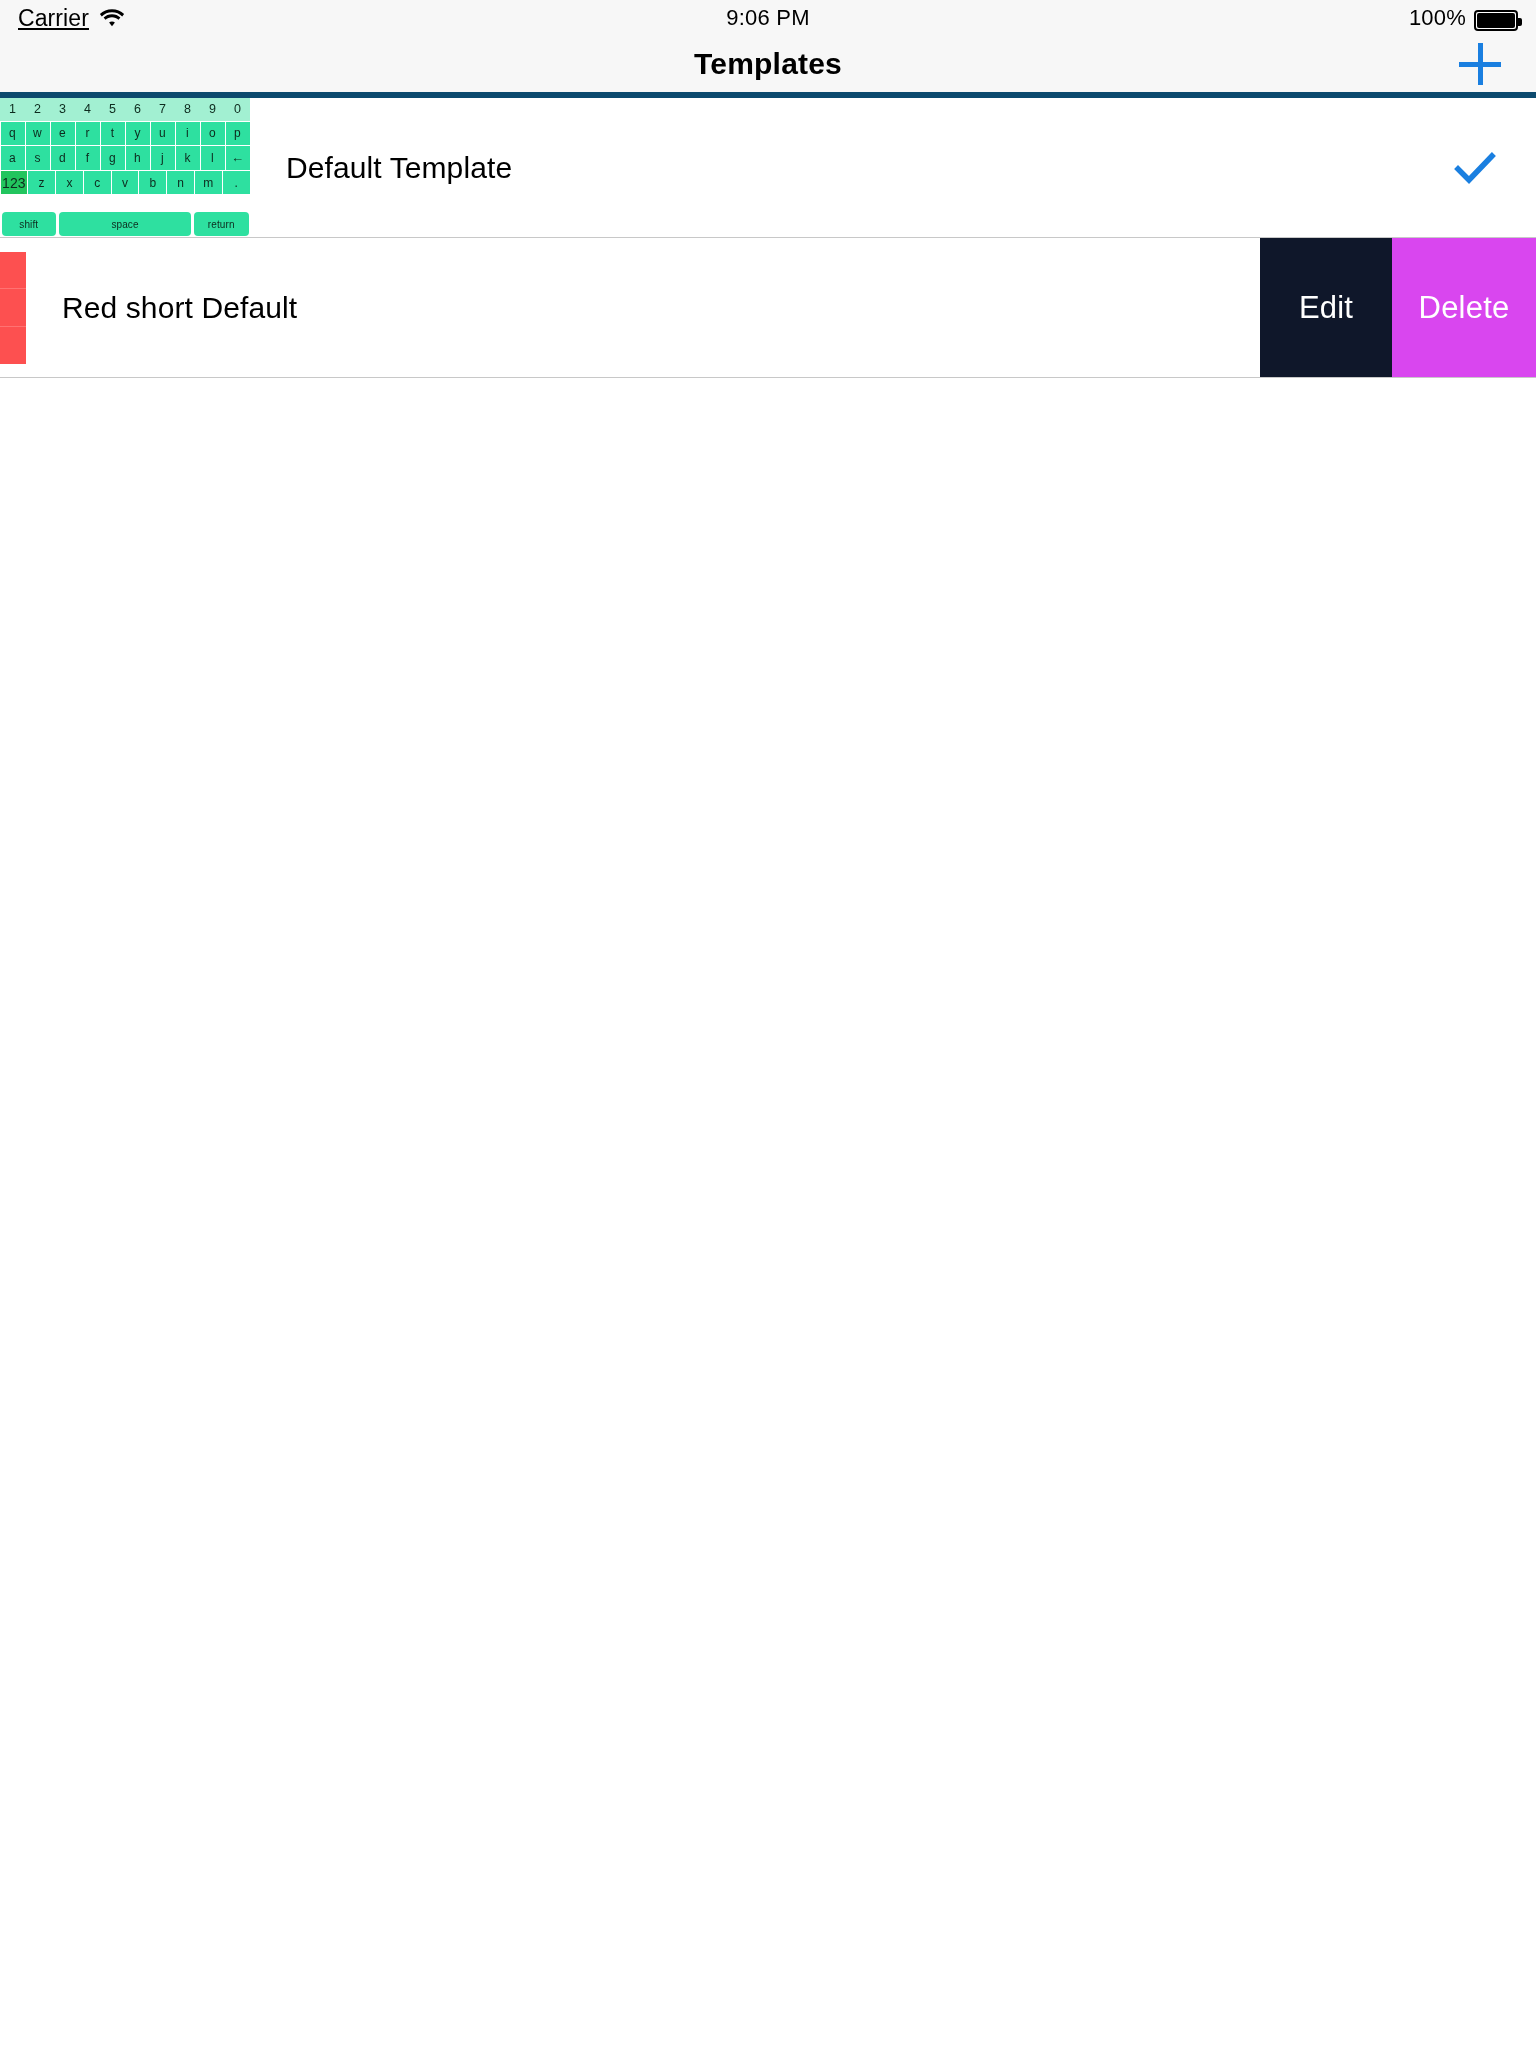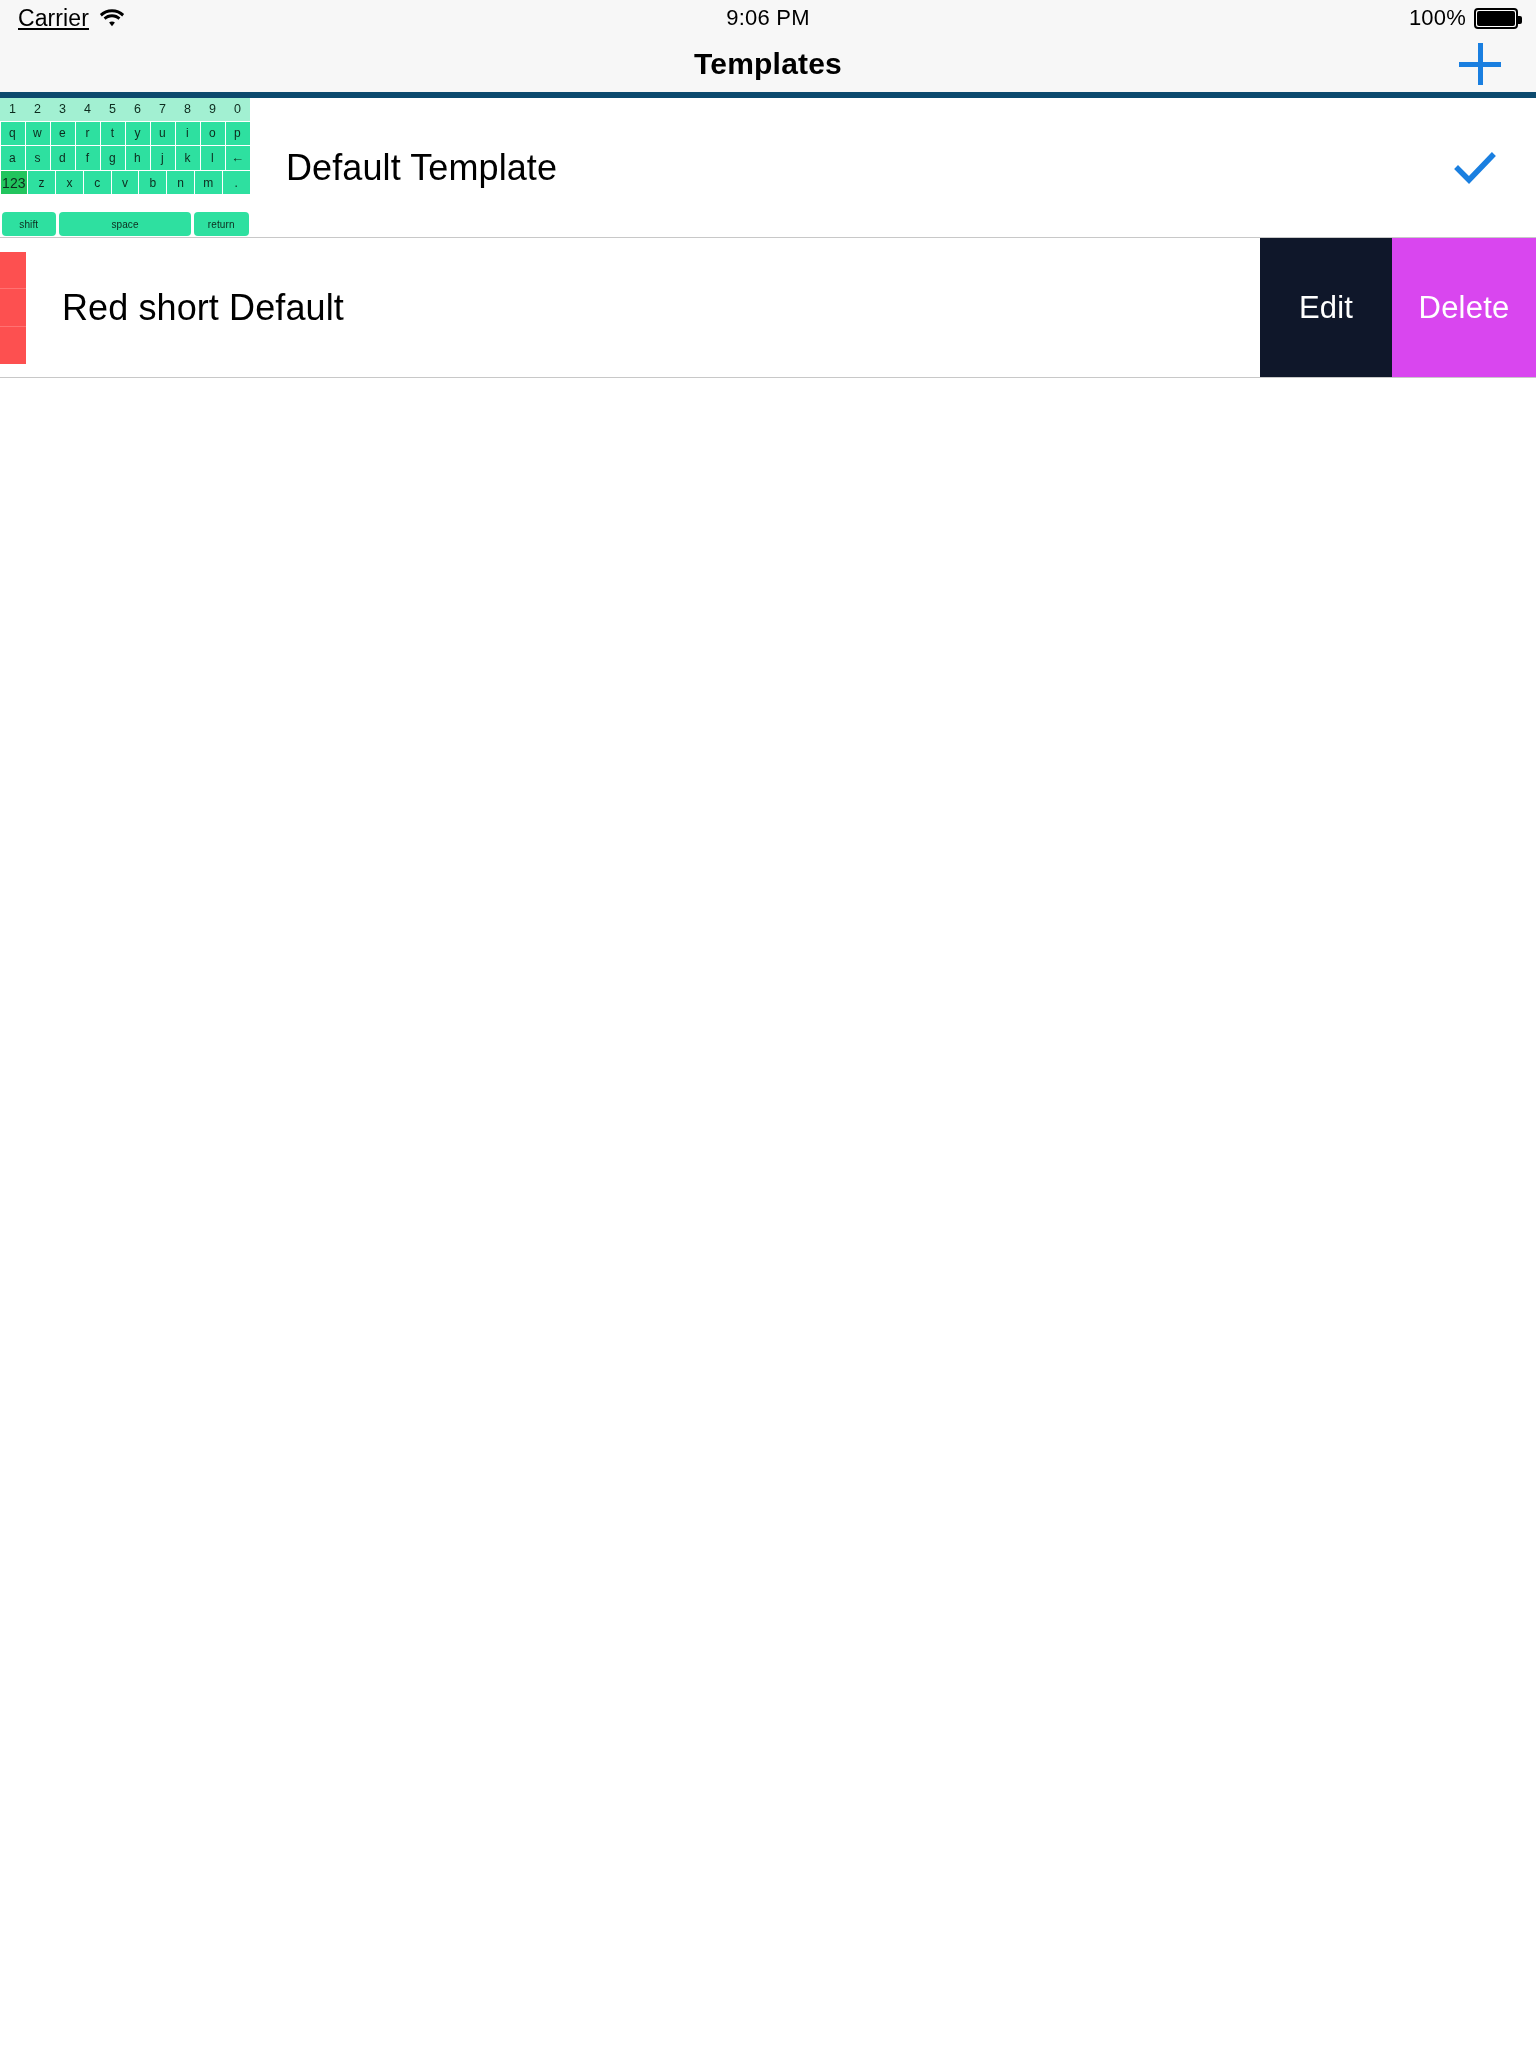--- a/index.html
+++ b/index.html
@@ -49,21 +49,21 @@
     text-align: center;
     font-size: 22px;
     font-weight: normal;
     color: #000;
     letter-spacing: 0.2px;
     pointer-events: none;
   }
   .status-right {
     margin-left: auto;
     display: flex;
-    align-items: center;
+    align-items: flex-end;
     gap: 8px;
     flex: 0 0 auto;
     z-index: 2;
   }
   .battery-pct {
     font-size: 22px;
     color: #000;
     letter-spacing: 0.2px;
   }
   .battery-icon {
@@ -150,21 +150,21 @@
     position: relative;
     height: 140px;
     background: #ffffff;
     display: flex;
     align-items: center;
     border-bottom: 1px solid #c8c8c8;
     box-sizing: border-box;
     overflow: hidden;
   }
   .row-title {
-    font-size: 36px;
+    font-size: 30px;
     color: #000;
     letter-spacing: 0.1px;
     white-space: nowrap;
   }
   .row-check {
     margin-left: auto;
     margin-right: 40px;
     display: flex;
     align-items: center;
     justify-content: center;

